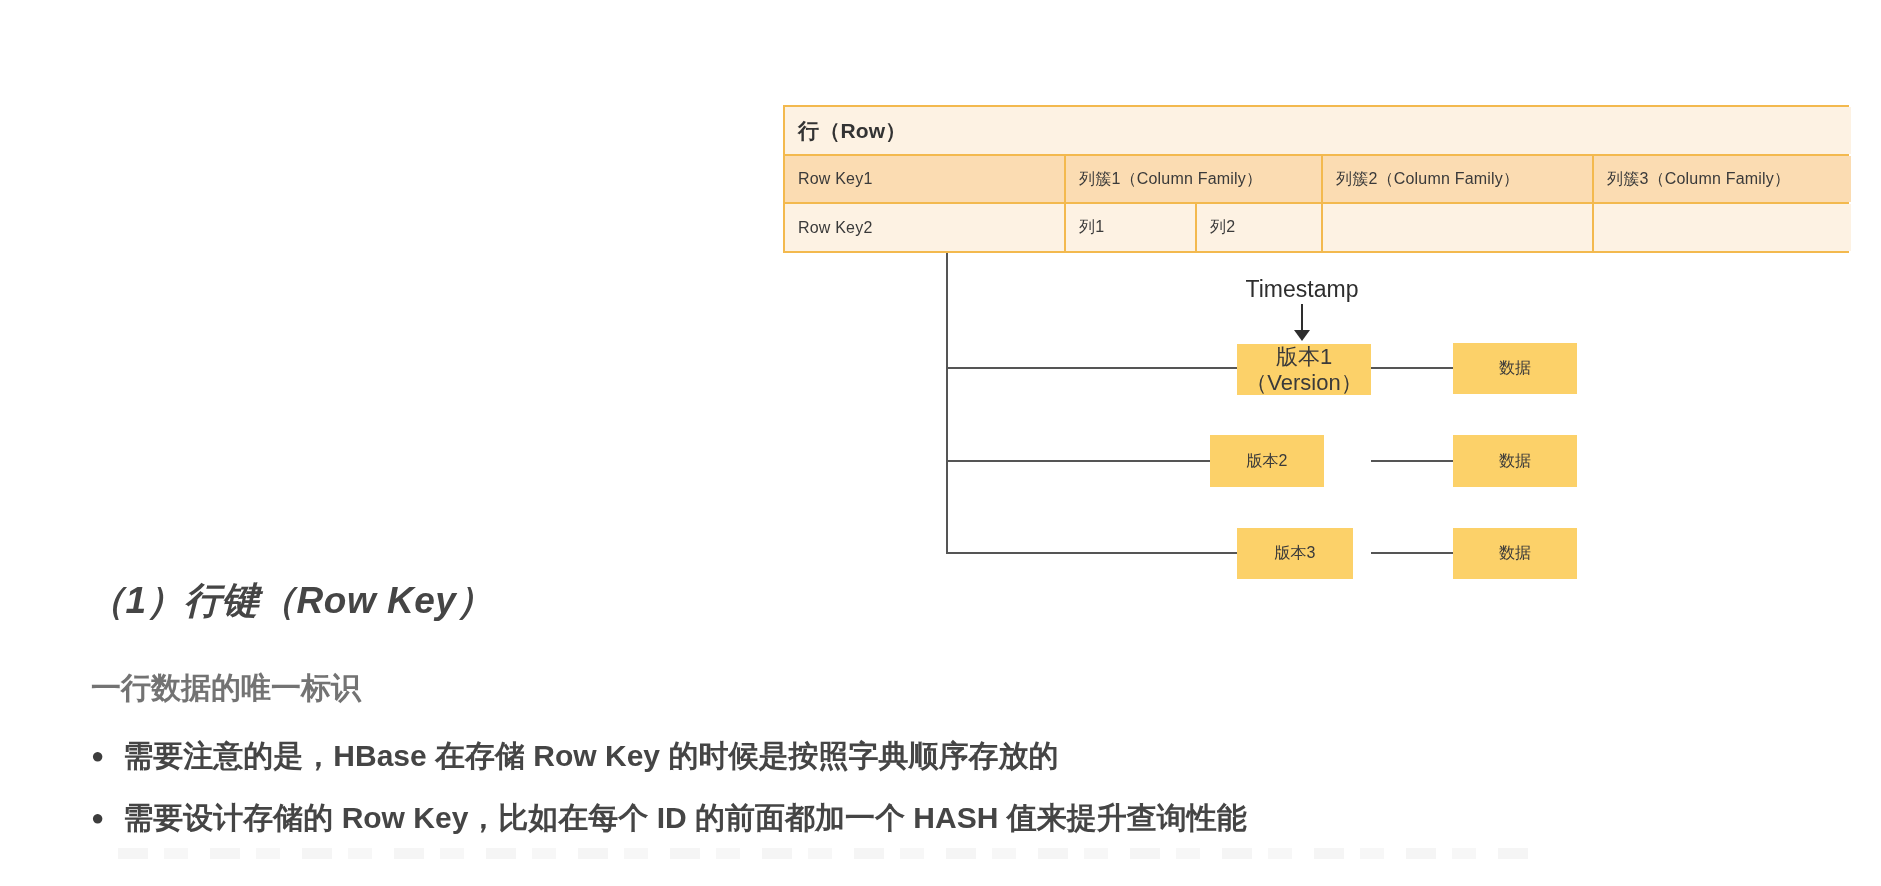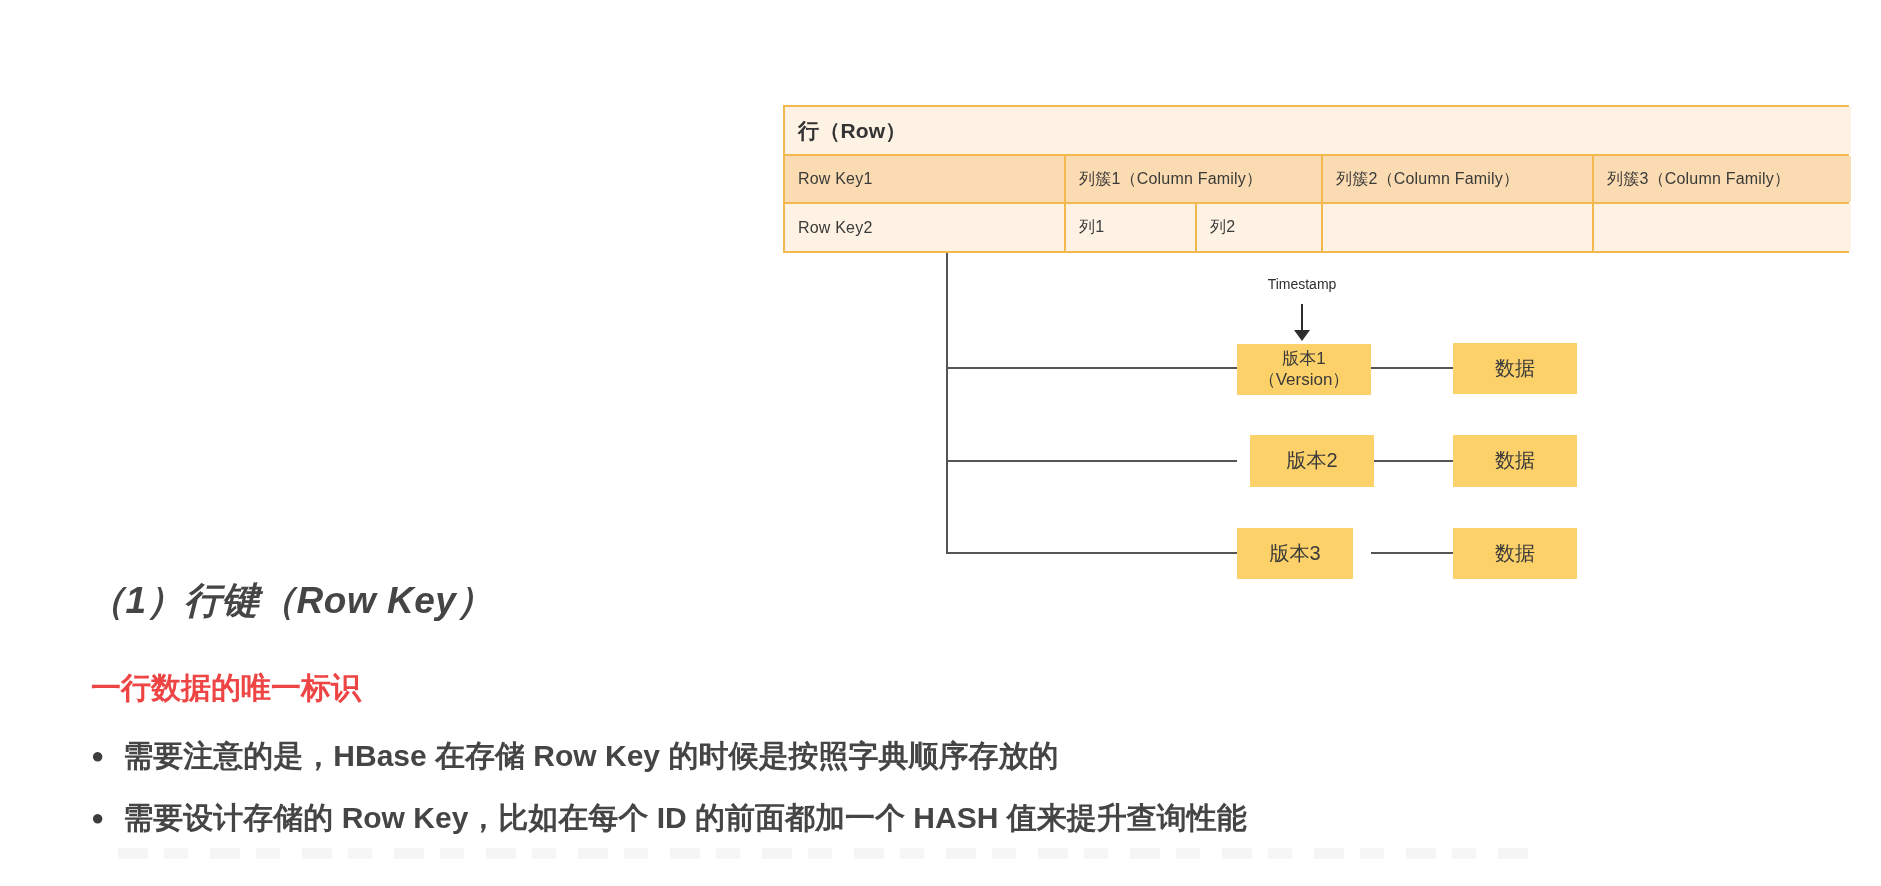--- a/index.html
+++ b/index.html
@@ -28,42 +28,42 @@
   .v-trunk  { left:946px;  top:253px; width:2px;  height:301px; }
   .h-branch1{ left:946px;  top:367px; width:291px; height:2px; }
   .h-branch2{ left:946px;  top:460px; width:291px; height:2px; }
   .h-branch3{ left:946px;  top:552px; width:291px; height:2px; }
   .h-link1  { left:1371px; top:367px; width:82px;  height:2px; }
   .h-link2  { left:1371px; top:460px; width:82px;  height:2px; }
   .h-link3  { left:1371px; top:552px; width:82px;  height:2px; }
 
   
   .ts-label { position:absolute; left:1207px; top:276px; width:190px;
-              text-align:center; font-size:14px; color:#2e2e2e; }
+              text-align:center; font-size:23px; color:#2e2e2e; }
   .ts-arrow-shaft { left:1301px; top:304px; width:2px; height:28px; background:#2e2e2e; }
   .ts-arrow-head  { position:absolute; left:1294px; top:330px; width:0; height:0;
                     border-left:8px solid transparent; border-right:8px solid transparent;
                     border-top:11px solid #2e2e2e; }
 
   
   .node { position:absolute; background:#fcd169; color:#3a3a3a;
           display:flex; flex-direction:column; align-items:center; justify-content:center;
-          font-size:20px; line-height:1.18; text-align:center; }
-  .v1 { left:1237px; top:344px; width:134px; height:51px; font-size:17px;text-align:center; }
-  .v2 { left:1250px; top:435px; width:124px; height:52px; }
+          font-size:16px; line-height:1.18; text-align:center; }
+  .v1 { left:1237px; top:344px; width:134px; height:51px; font-size:22px;text-align:center; }
+  .v2 { left:1210px; top:435px; width:114px; height:52px; }
   .v3 { left:1237px; top:528px; width:116px; height:51px; }
   .d1 { left:1453px; top:343px; width:124px; height:51px; }
   .d2 { left:1453px; top:435px; width:124px; height:52px; }
   .d3 { left:1453px; top:528px; width:124px; height:51px; }
 
   
   .heading { position:absolute; left:88px; top:576px; font-size:37px; font-weight:700;
              color:#454545; letter-spacing:0.5px;font-style:italic; }
   .intro   { position:absolute; left:91px; top:668px; font-size:30px; font-weight:700;
-             color:#ef4444; }
+             color:#737373; }
   .bullet  { position:absolute; left:91px; display:flex; align-items:flex-start;
              font-size:30px; font-weight:700; color:#454545; }
   .bullet .dot { font-size:22px; line-height:40px; margin-right:19px; color:#3d3d3d; }
   .bullet .txt { line-height:40px; }
   .b1 { top:736px; }
   .b2 { top:798px; }
 
   
   .ghost-line { position:absolute; left:118px; top:848px; width:1410px; height:11px;
                 opacity:0.5;

